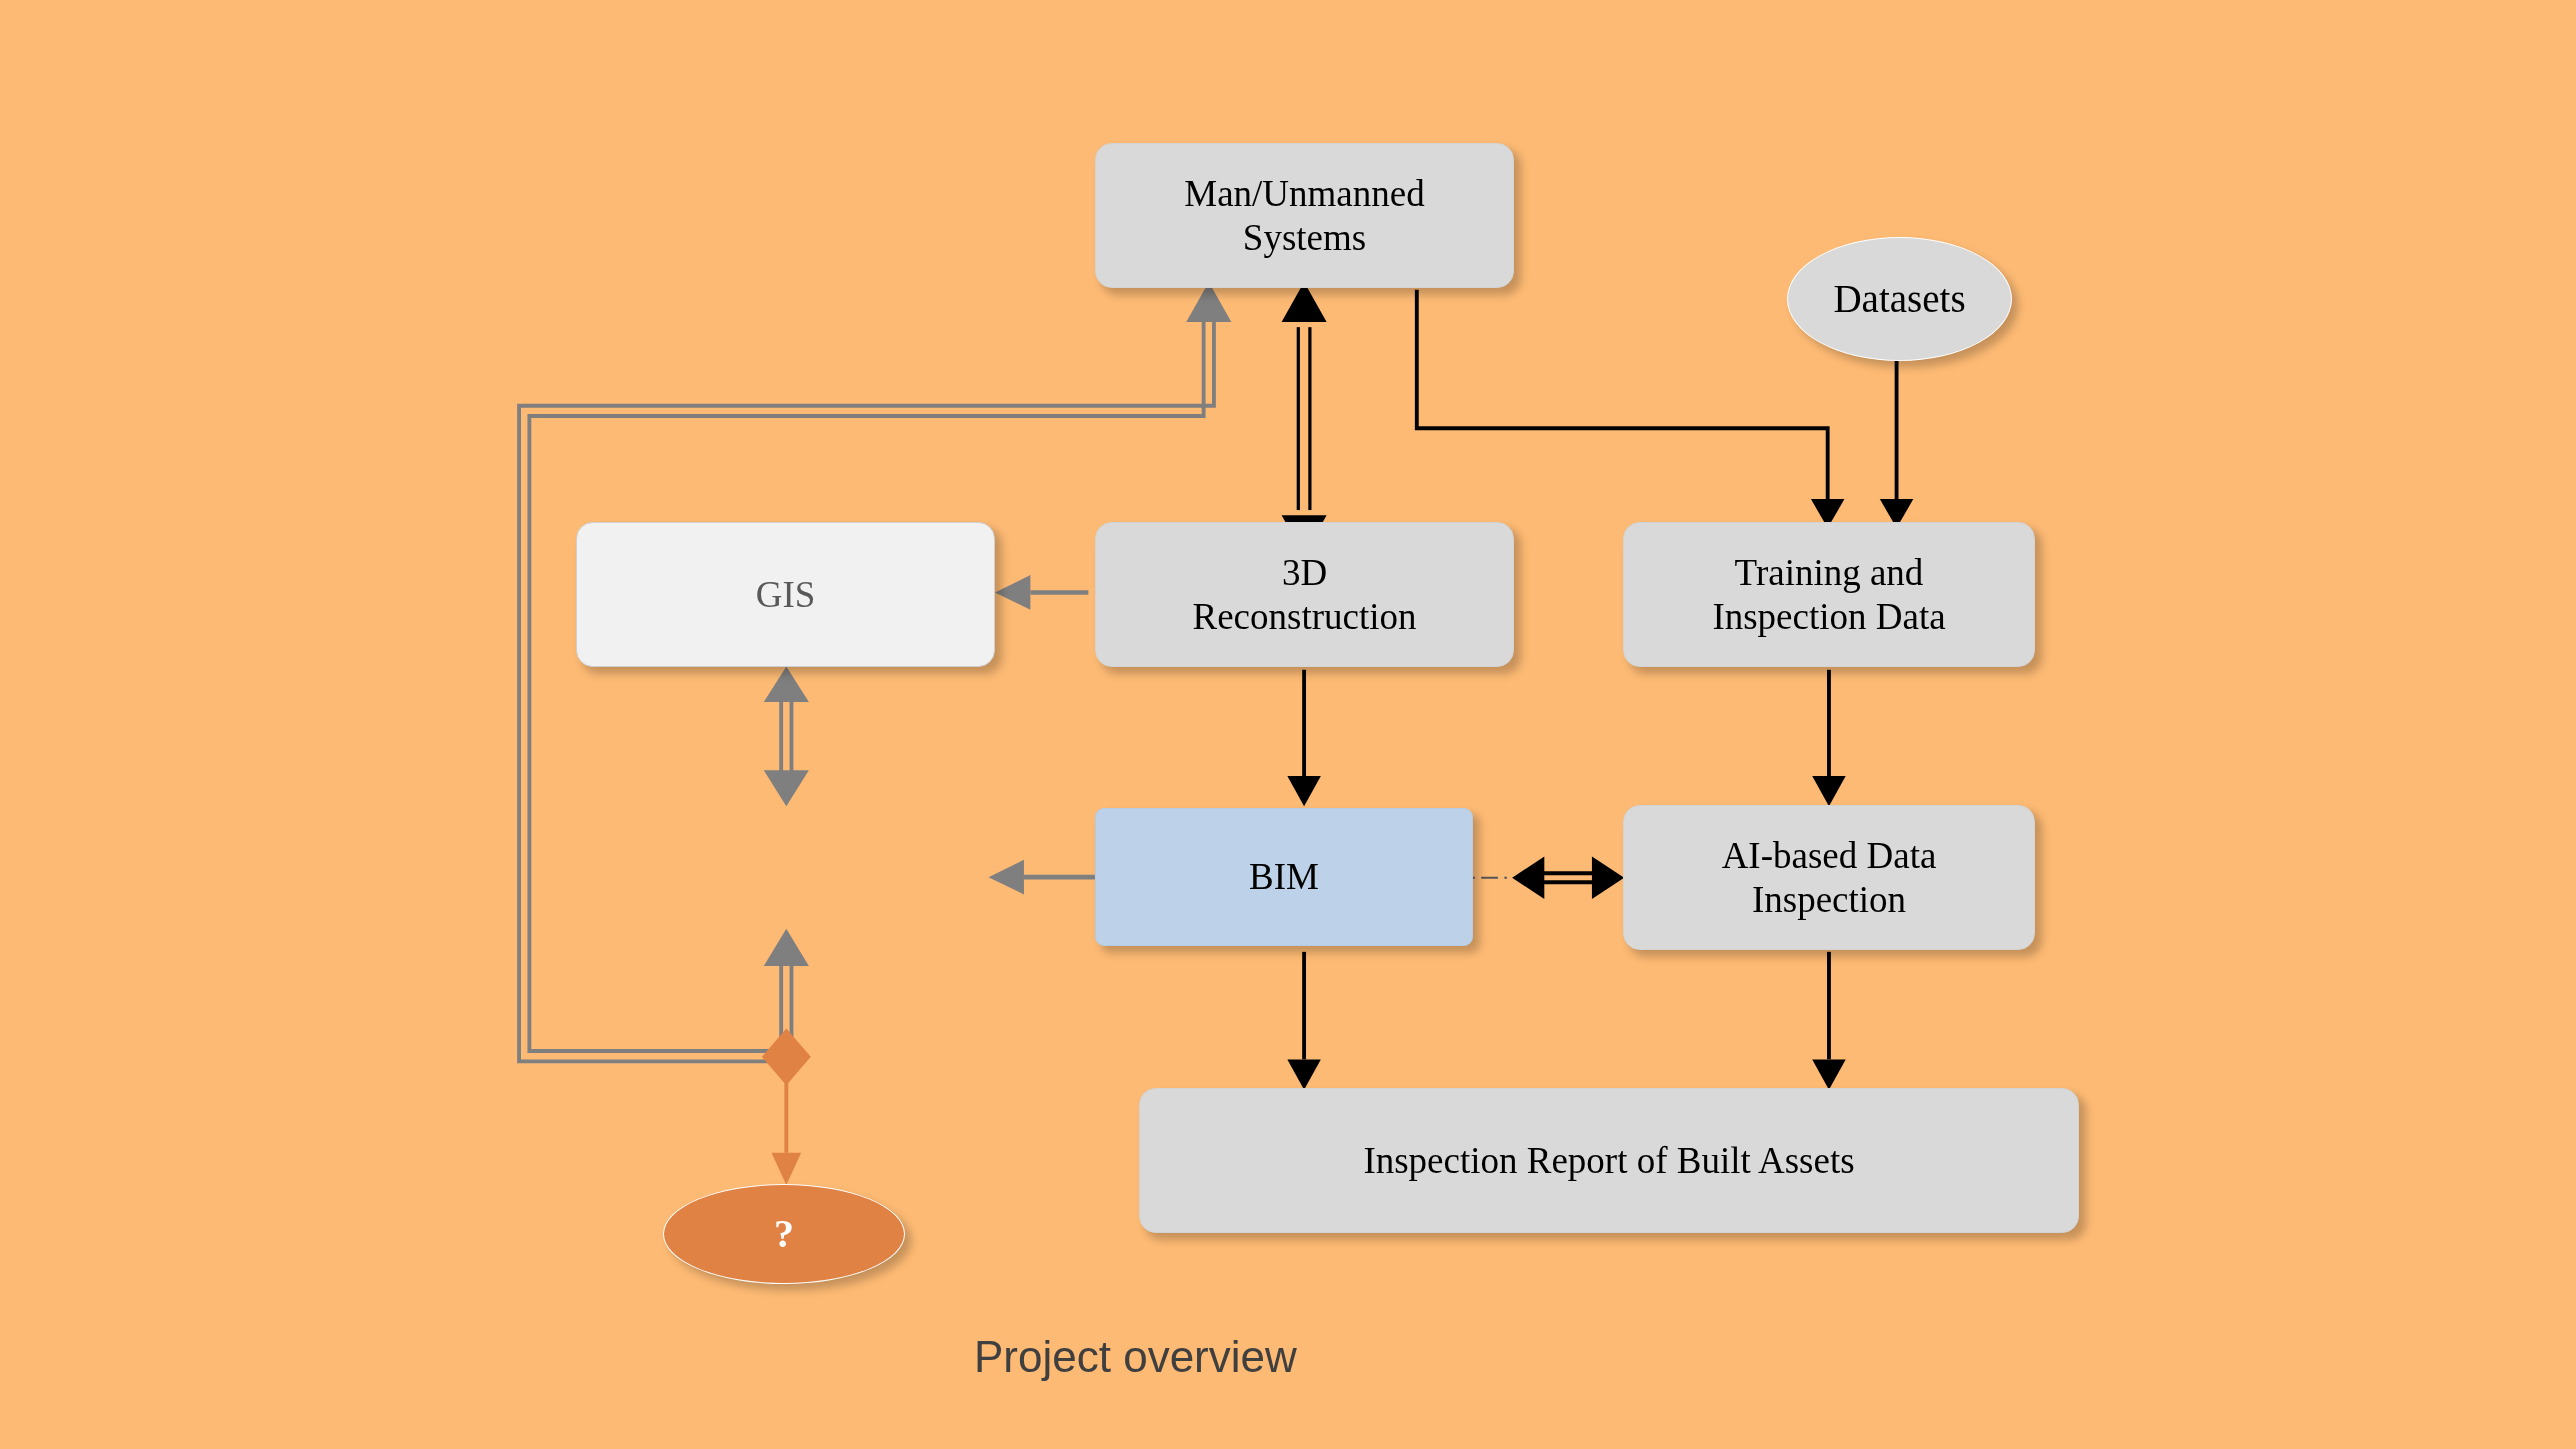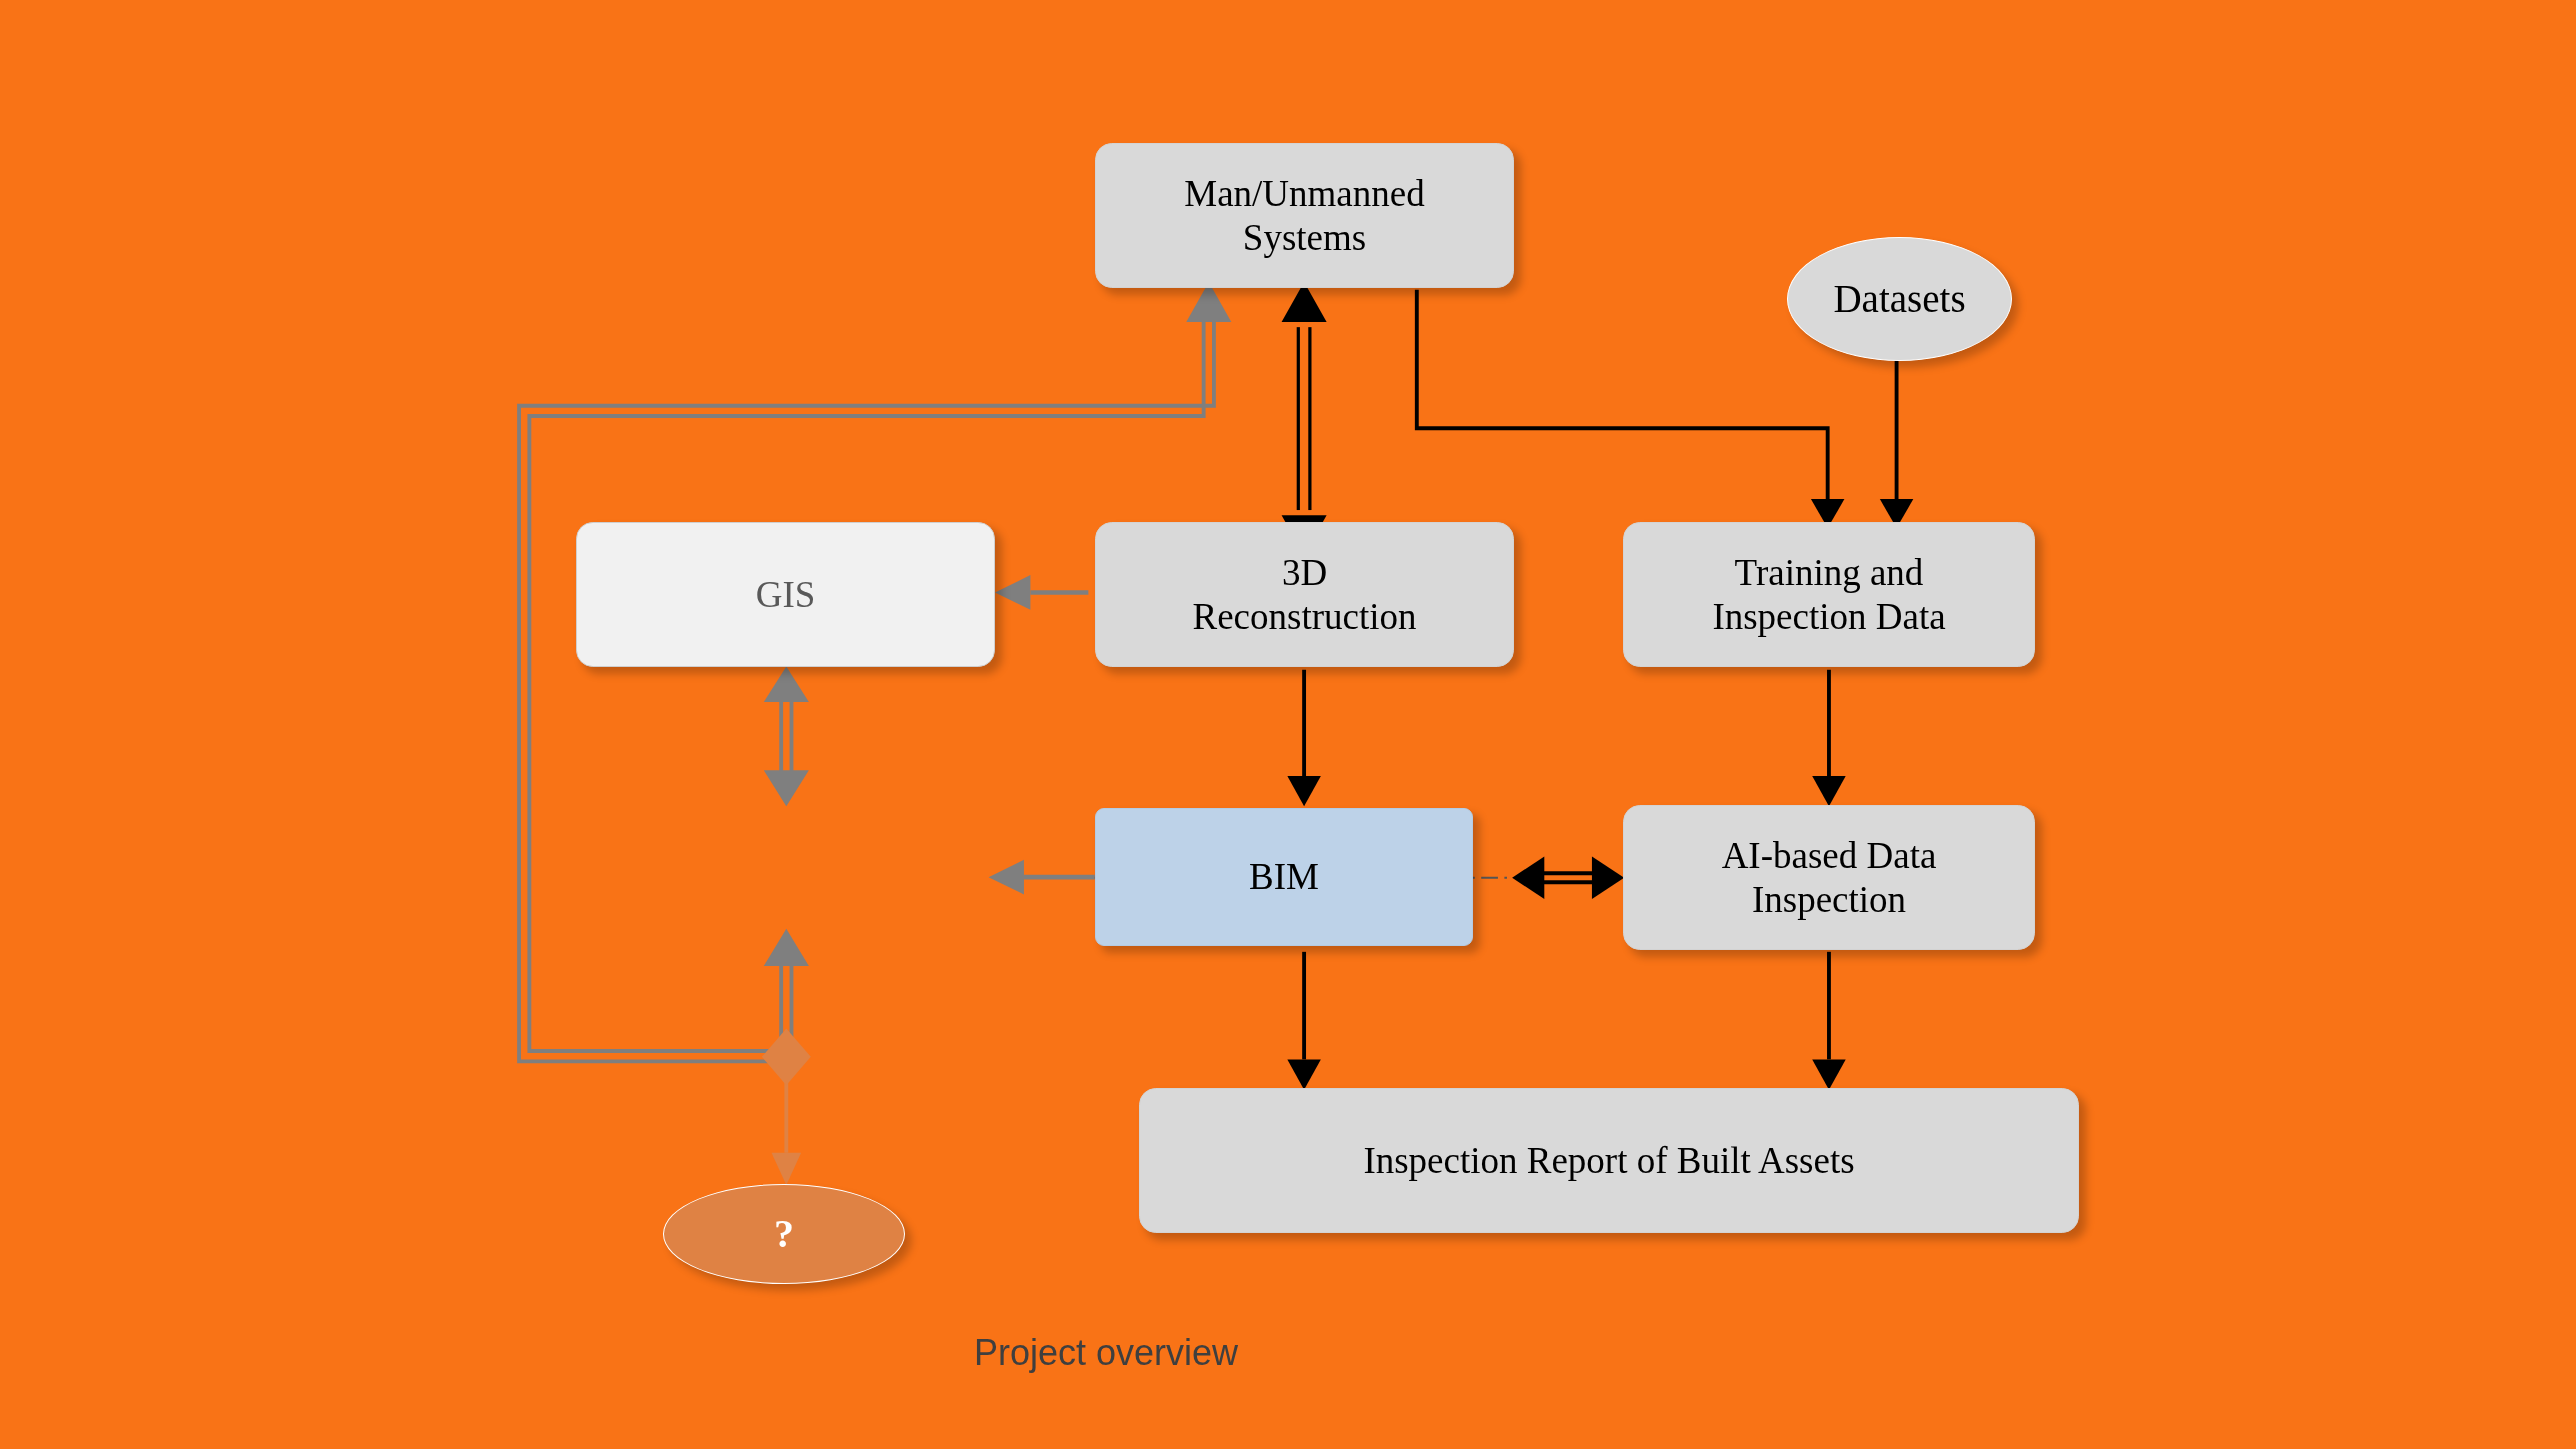--- a/index.html
+++ b/index.html
@@ -8,21 +8,21 @@
     padding: 0;
     background: #ffffff;
   }
   body {
     font-family: "Liberation Serif", serif;
   }
   #stage {
     position: relative;
     width: 2576px;
     height: 1449px;
-    background: #f97316;
+    background: #fdba74;
     overflow: hidden;
   }
   #edges {
     position: absolute;
     left: 0;
     top: 0;
     width: 2576px;
     height: 1449px;
     pointer-events: none;
   }
@@ -223,16 +223,16 @@
   </div>
 
   <div class="node rbox rbox-gray" style="left:1095px; top:1088px; width:940px; height:145px; font-size:37px;margin-left:44px;">
     <span class="node-label">Inspection Report of Built Assets</span>
   </div>
 
   <div class="node ellipse ellipse-orange" style="left:663px; top:1184px; width:242px; height:100px; font-size:40px; font-weight:bold;">
     <span class="node-label">?</span>
   </div>
 
-  <div class="caption" style="left:974px; top:1332px; font-size:36px;">Project overview</div>
+  <div class="caption" style="left:974px; top:1332px; font-size:44px;">Project overview</div>
 
 </div>
 
 
 </body></html>

